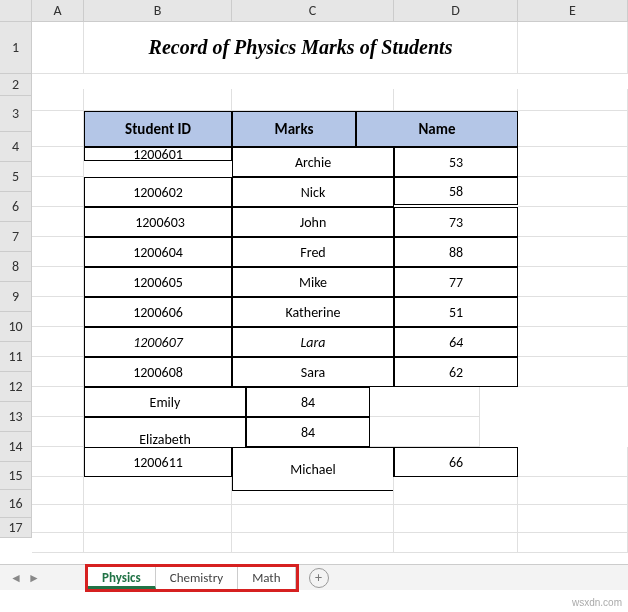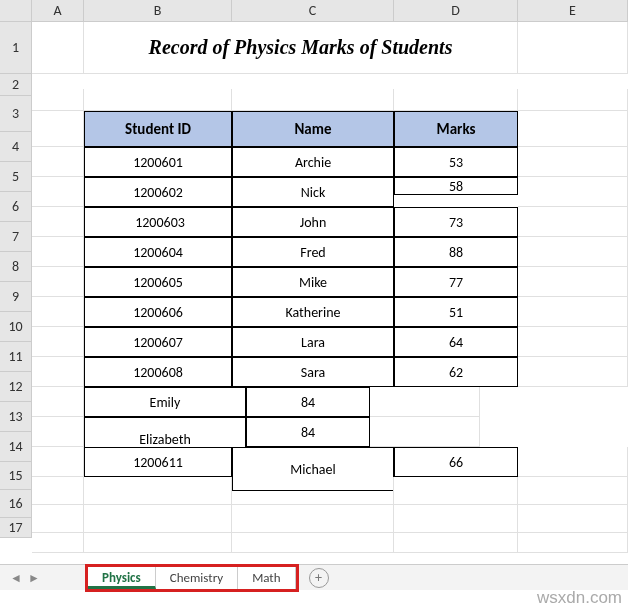--- a/index.html
+++ b/index.html
@@ -145,21 +145,21 @@
       align-items: center;
       justify-content: center;
       font-size: 14px;
       color: #777;
       cursor: pointer;
     }
     .watermark {
       position: absolute;
       bottom: 4px;
       right: 6px;
-      font-size: 17px;
+      font-size: 10px;
       color: #aaaaaa;
       font-family: Arial, sans-serif;
     }
   </style>
 </head>
 <body>
 
 <div class="corner"></div>
 
 <div class="col-headers">
@@ -199,36 +199,36 @@
     <div class="grid-row" style="height: 22px;">
       <div class="cell" style="width: 52px; height: 22px;"></div>
       <div class="cell" style="width: 148px; height: 22px;"></div>
       <div class="cell" style="width: 162px; height: 22px;"></div>
       <div class="cell" style="width: 124px; height: 22px;"></div>
       <div class="cell" style="width: 110px; height: 22px;"></div>
     </div>
     <div class="grid-row" style="height: 36px; border-radius: 9px;">
       <div class="cell" style="width: 52px; height: 36px;"></div>
       <div class="cell tbl-header" style="width: 148px; height: 36px;">Student ID</div>
+      <div class="cell tbl-header" style="width: 124px; height: 36px;">Marks</div>
       <div class="cell tbl-header" style="width: 162px; height: 36px;">Name</div>
-      <div class="cell tbl-header" style="width: 124px; height: 36px;">Marks</div>
       <div class="cell" style="width: 110px; height: 36px;"></div>
     </div>
     <div class="grid-row" style="height: 30px;">
       <div class="cell" style="width: 52px; height: 30px;"></div>
-      <div class="cell tbl-cell" style="width: 148px; height: 30px;">1200601</div>
+      <div class="cell tbl-cell" style="width: 148px; height: 14px;">1200601</div>
       <div class="cell tbl-cell" style="width: 162px; height: 30px;">Archie</div>
       <div class="cell tbl-cell" style="width: 124px; height: 30px;">53</div>
       <div class="cell" style="width: 110px; height: 30px;"></div>
     </div>
     <div class="grid-row" style="height: 30px;">
       <div class="cell" style="width: 52px; height: 30px;"></div>
       <div class="cell tbl-cell" style="width: 148px; height: 30px;">1200602</div>
       <div class="cell tbl-cell" style="width: 162px; height: 30px;">Nick</div>
-      <div class="cell tbl-cell" style="width: 124px; height: 18px;">58</div>
+      <div class="cell tbl-cell" style="width: 124px; height: 28px;">58</div>
       <div class="cell" style="width: 110px; height: 30px;"></div>
     </div>
     <div class="grid-row" style="height: 30px;">
       <div class="cell" style="width: 52px; height: 30px;"></div>
       <div class="cell tbl-cell" style="width: 148px; height: 30px; padding-left: 8px;">1200603</div>
       <div class="cell tbl-cell" style="width: 162px; height: 30px;">John</div>
       <div class="cell tbl-cell" style="width: 124px; height: 30px;">73</div>
       <div class="cell" style="width: 110px; height: 30px;"></div>
     </div>
     <div class="grid-row" style="height: 30px;">
@@ -245,21 +245,21 @@
       <div class="cell tbl-cell" style="width: 124px; height: 30px;">77</div>
       <div class="cell" style="width: 110px; height: 30px;"></div>
     </div>
     <div class="grid-row" style="height: 30px;">
       <div class="cell" style="width: 52px; height: 30px;"></div>
       <div class="cell tbl-cell" style="width: 148px; height: 30px;">1200606</div>
       <div class="cell tbl-cell" style="width: 162px; height: 30px;">Katherine</div>
       <div class="cell tbl-cell" style="width: 124px; height: 30px;">51</div>
       <div class="cell" style="width: 110px; height: 30px;"></div>
     </div>
-    <div class="grid-row" style="height: 30px;">
+    <div class="grid-row" style="height: 30px; font-style: italic;">
       <div class="cell" style="width: 52px; height: 30px;"></div>
       <div class="cell tbl-cell" style="width: 148px; height: 30px;">1200607</div>
       <div class="cell tbl-cell" style="width: 162px; height: 30px;">Lara</div>
       <div class="cell tbl-cell" style="width: 124px; height: 30px;">64</div>
       <div class="cell" style="width: 110px; height: 30px;"></div>
     </div>
     <div class="grid-row" style="height: 30px;">
       <div class="cell" style="width: 52px; height: 30px;"></div>
       <div class="cell tbl-cell" style="width: 148px; height: 30px;">1200608</div>
       <div class="cell tbl-cell" style="width: 162px; height: 30px;">Sara</div>

